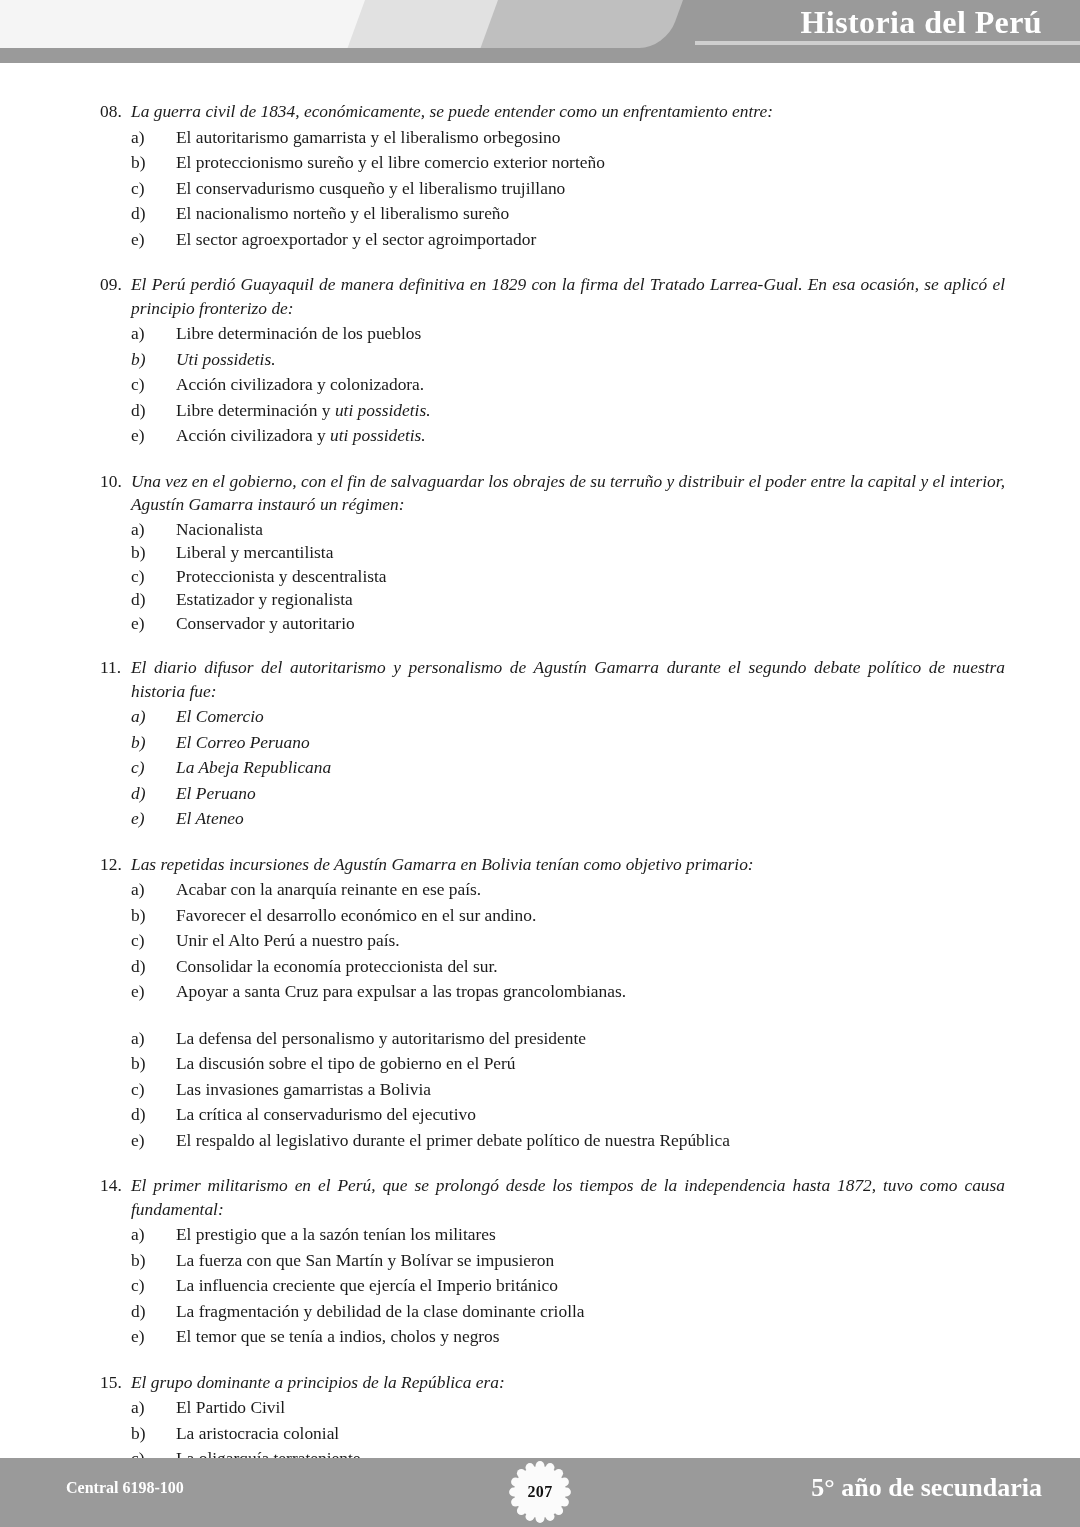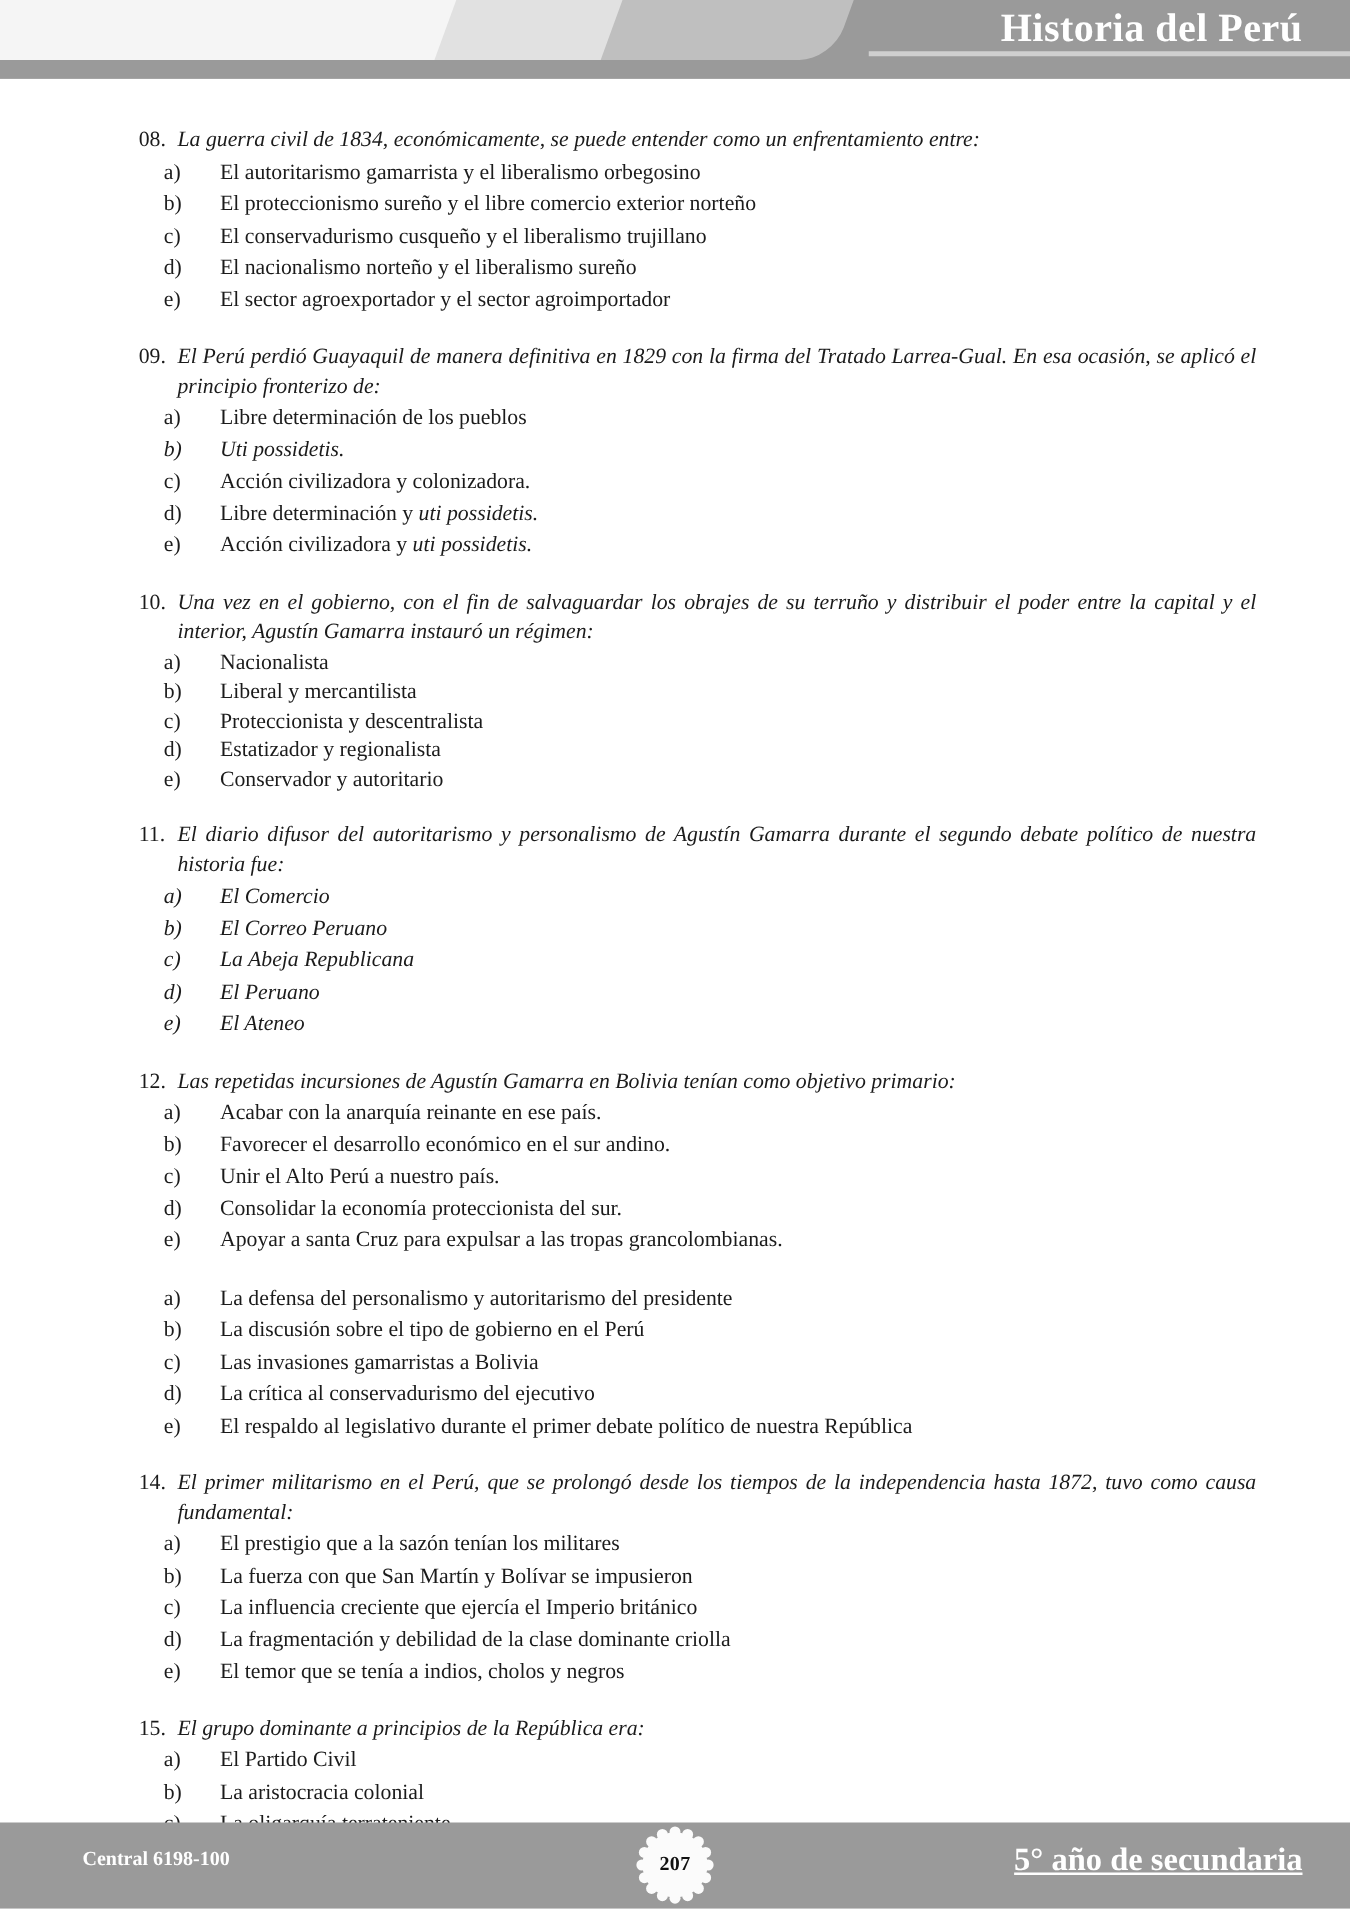--- a/index.html
+++ b/index.html
@@ -100,21 +100,20 @@
     display: flex;
     align-items: flex-start;
     font-size: 17.4px;
     line-height: 23.5px;
     color: #1b1b1b;
   }
   .q-num {
     width: 31px;
     flex: 0 0 31px;
     text-align: left;
-    margin-left: 11px;
   }
   .q-text {
     flex: 1 1 auto;
     font-style: italic;
   }
   .q-text.justify {
     text-align: justify;
   }
   .options {
     margin-top: 1px;
@@ -161,21 +160,20 @@
     white-space: nowrap;
   }
   .footer-right {
     position: absolute;
     right: 38px;
     top: 15px;
     color: #ffffff;
     font-size: 26px;
     font-weight: bold;
     white-space: nowrap;
-    text-decoration: underline;
   }
   .page-badge {
     position: absolute;
     left: 507px;
     top: 1px;
     width: 66px;
     height: 66px;
   }
   .page-badge svg {
     display: block;

